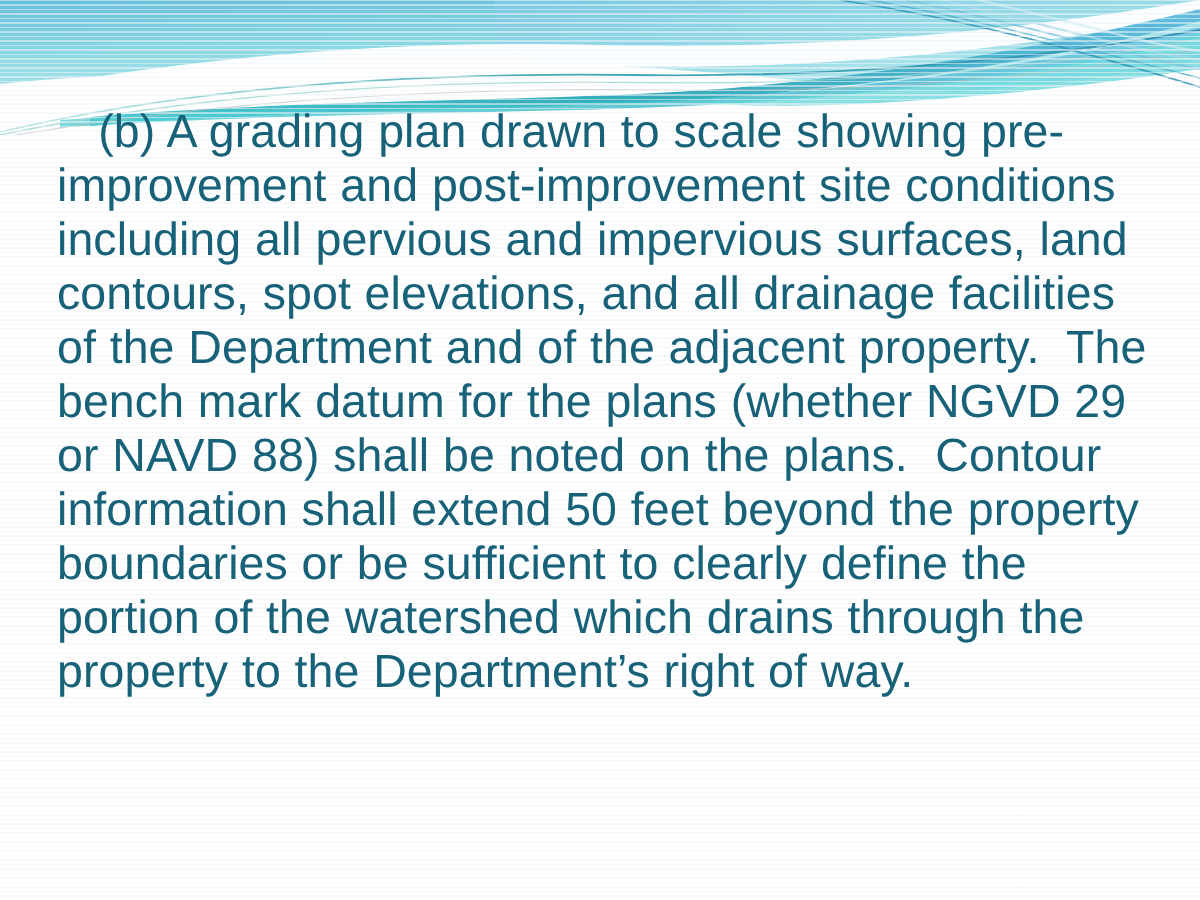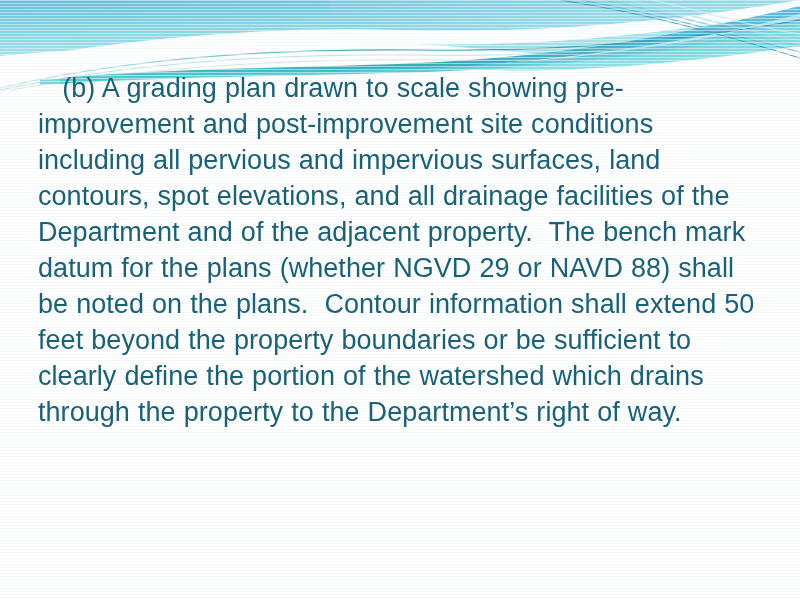--- a/index.html
+++ b/index.html
@@ -53,21 +53,21 @@
   }
 
   
   #body-text {
     position: absolute;
     left: 38px;
     top: 70px;
     width: 730px;
     z-index: 3;
     color: #186279;
-    font-size: 27px;
+    font-size: 31px;
     line-height: 36px;
     letter-spacing: 0.05px;
     white-space: pre-wrap;
     word-spacing: 0.5px;
   }
 </style>
 </head>
 <body>
 
 <div id="slide">

